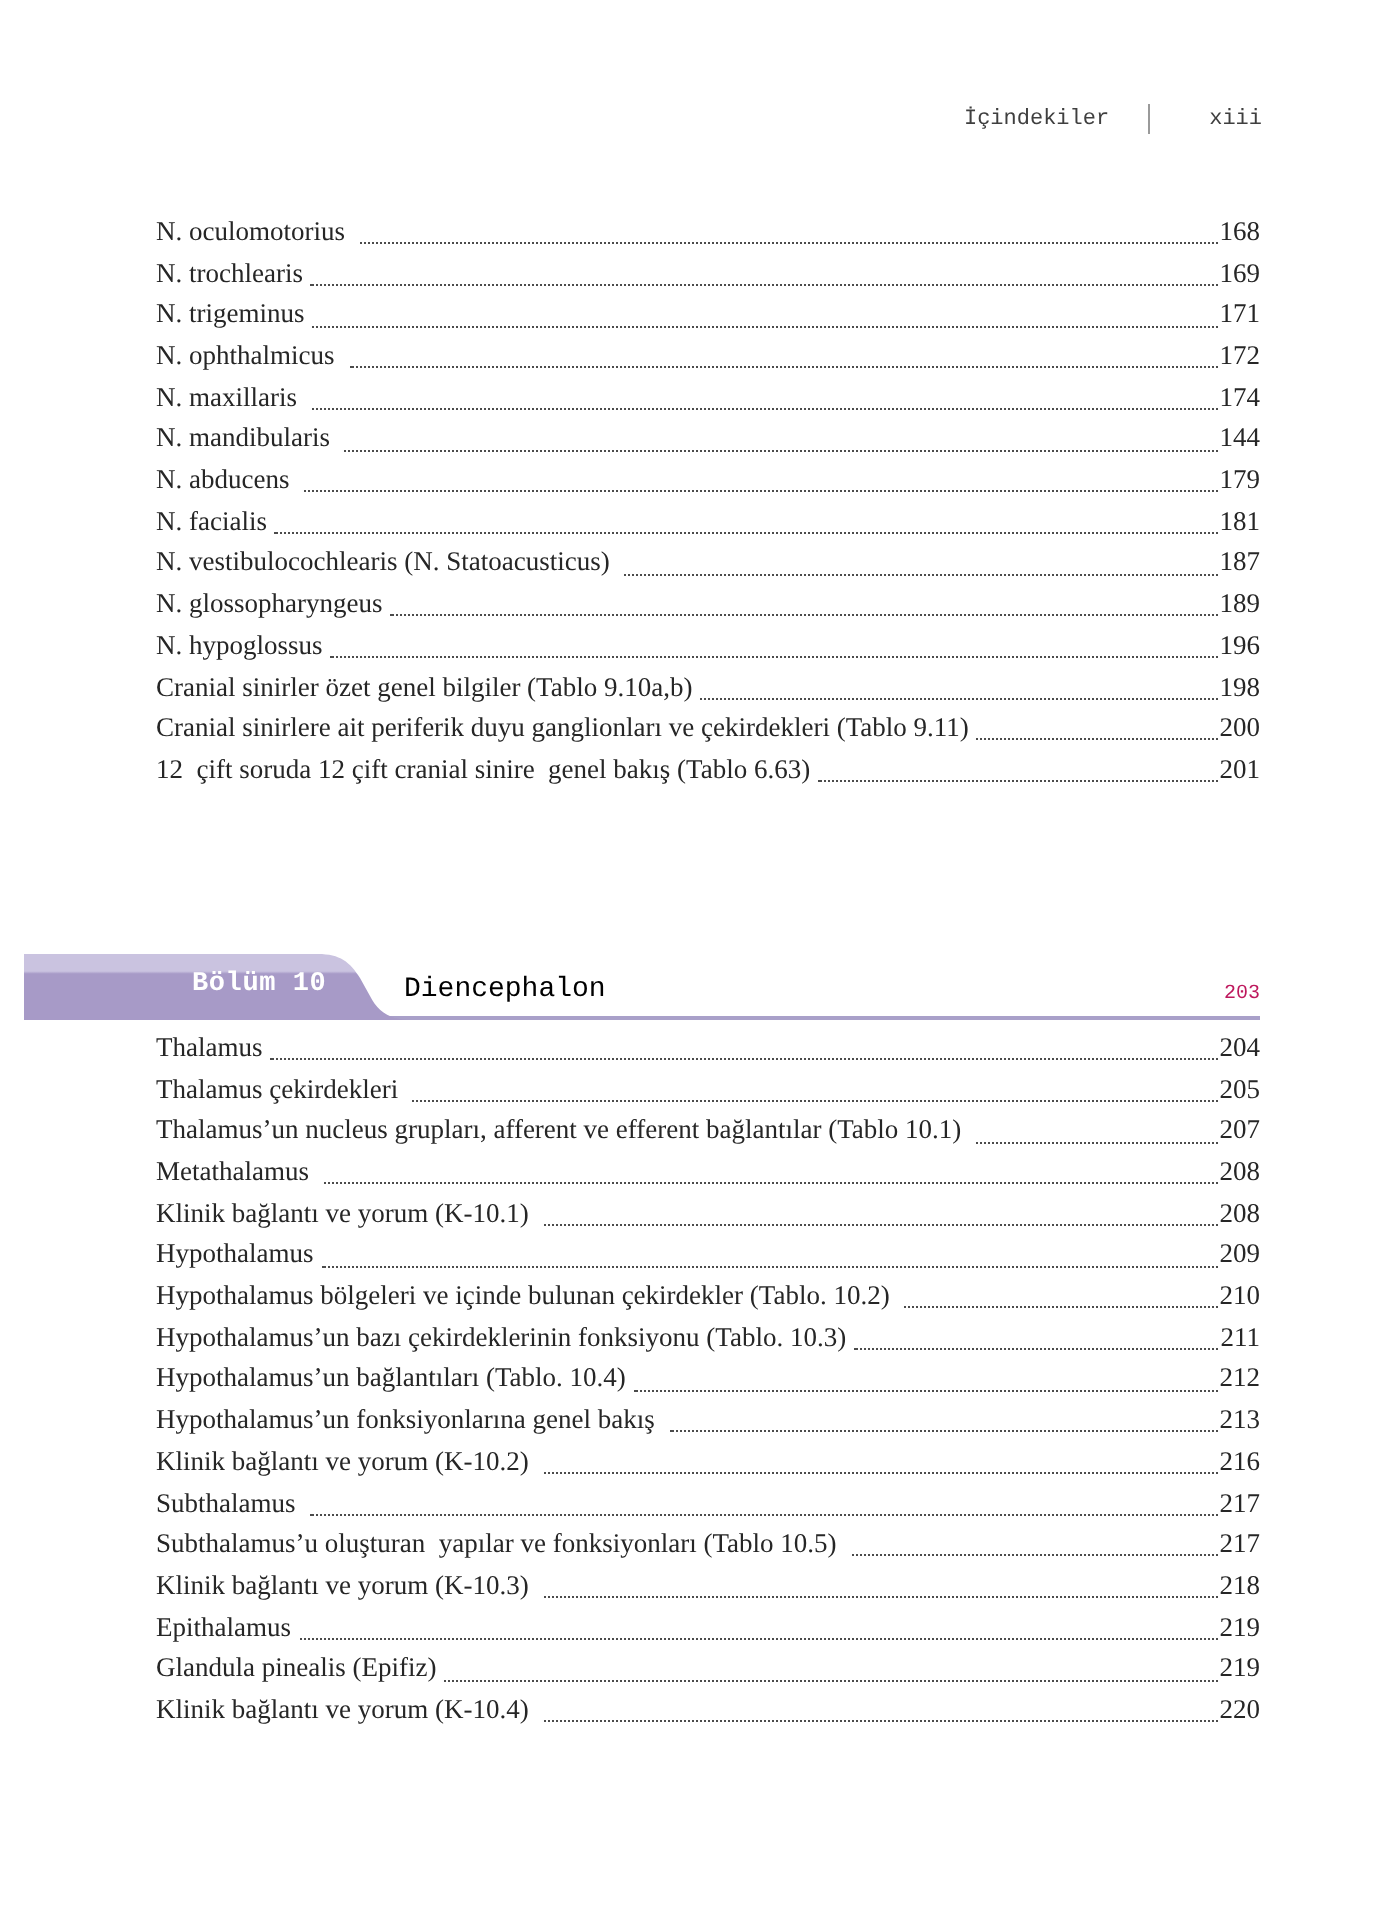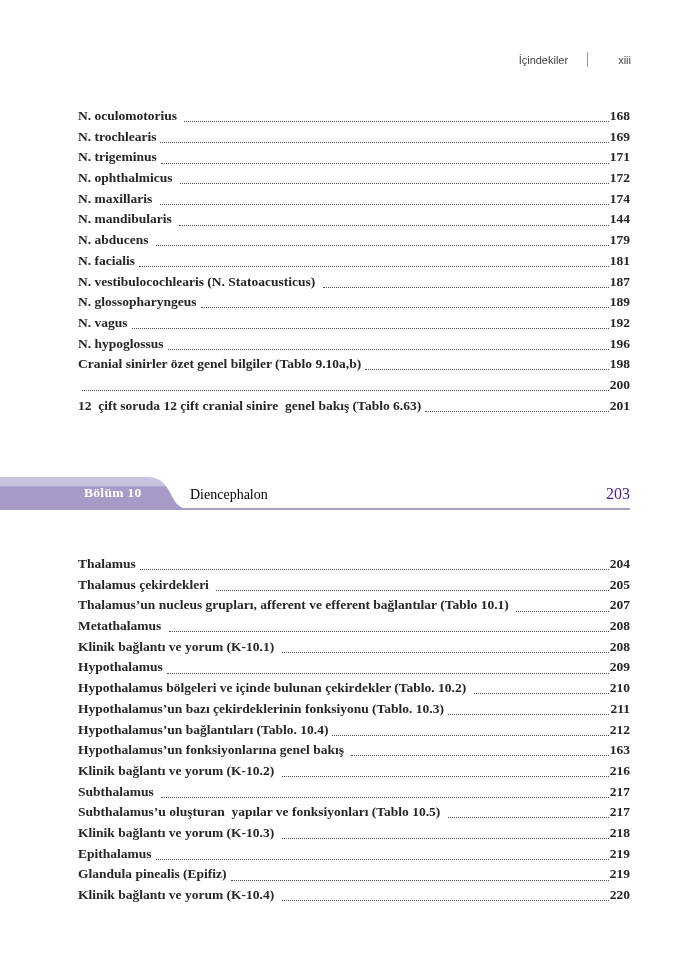--- a/index.html
+++ b/index.html
@@ -10,68 +10,68 @@
     background:var(--page-bg,#ffffff);
     overflow:hidden;
     font-family:"Liberation Serif","DejaVu Serif",serif;
     color:var(--text,#262626);
   }
 
   
   .page-header{
     position:absolute;top:52px;right:59px;
     display:flex;align-items:center;
-    font-family:Liberation Sans, sans-serif;
+    font-family:Liberation Mono, monospace;
     font-size:11px;color:var(--header-text,#3f3f3f);gap:10px;
   }
   .page-header .vdiv{
     width:1px;height:15px;background:#9a9a9a;
     margin:0 20px 0 9px;
   }
 
   
   .toc{
     position:absolute;left:78px;right:60px;
     font-size:13.5px;line-height:20.7px;
   }
   .toc-1{top:106px;}
-  .toc-2{top:514px;margin-top:40px;}
-  .row{display:flex;align-items:flex-start;height:20.7px;font-weight:bold;}
+  .toc-2{top:514px;}
+  .row{display:flex;align-items:flex-end;height:20.7px;}
   .lbl{white-space:pre;}
   .dots{
     flex:1;min-width:8px;height:0;
     align-self:flex-end;
     margin:0 1px 4.5px 4px;
     border-bottom:1.5px dotted #4b4b4b;
   }
   .pg{white-space:nowrap;}
 
   
   .chapter-bar{
-    position:absolute;left:0;right:60px;top:477px;height:33px;
-    font-family:Liberation Serif, serif;
+    position:absolute;left:12px;right:60px;top:477px;height:33px;
+    font-family:Liberation Mono, monospace;
     text-align:center;
   }
   .chapter-bar .rule{
     position:absolute;left:0;right:0;bottom:0;height:2px;
     background:var(--rule,#a9a0c9);
   }
   .chapter-bar svg.tab{position:absolute;left:0;top:0;}
   .badge{
     position:absolute;left:84px;top:8px;
     font-size:13.5px;font-weight:bold;color:#ffffff;
     letter-spacing:0.3px;
   }
   .ch-title{
     position:absolute;left:190px;bottom:7px;
     font-size:14px;color:#000000;
   }
   .ch-page{
     position:absolute;right:0;bottom:7px;
-    font-size:16px;color:#4c1d95;
+    font-size:10px;color:#be185d;
   }
 </style>
 </head>
 <body>
 
 <div class="page">
 
   <div class="page-header">
     <span>İçindekiler</span>
     <span class="vdiv"></span>
@@ -133,40 +133,36 @@
         <span class="dots"></span>
         <span class="pg">187</span>
       </div>
 
       <div class="row">
         <span class="lbl">N. glossopharyngeus</span>
         <span class="dots"></span>
         <span class="pg">189</span>
       </div>
 
-      <div class="row">
-        <span class="lbl">N. vagus</span>
-        <span class="dots"></span>
-        <span class="pg">192</span>
-      </div>
 
 
       <div class="row">
         <span class="lbl">N. hypoglossus</span>
         <span class="dots"></span>
         <span class="pg">196</span>
       </div>
 
       <div class="row">
         <span class="lbl">Cranial sinirler özet genel bilgiler (Tablo 9.10a,b)</span>
         <span class="dots"></span>
         <span class="pg">198</span>
       </div>
 
       <div class="row">
+        <span class="lbl">Cranial sinirlere ait periferik duyu ganglionları ve çekirdekleri (Tablo 9.11)</span>
         <span class="dots"></span>
         <span class="pg">200</span>
       </div>
 
       <div class="row">
         <span class="lbl">12  çift soruda 12 çift cranial sinire  genel bakış (Tablo 6.63)</span>
         <span class="dots"></span>
         <span class="pg">201</span>
       </div>
     </div>
@@ -241,21 +237,21 @@
 
       <div class="row">
         <span class="lbl">Hypothalamus’un bağlantıları (Tablo. 10.4)</span>
         <span class="dots"></span>
         <span class="pg">212</span>
       </div>
 
       <div class="row">
         <span class="lbl">Hypothalamus’un fonksiyonlarına genel bakış </span>
         <span class="dots"></span>
-        <span class="pg">163</span>
+        <span class="pg">213</span>
       </div>
 
 
       <div class="row">
         <span class="lbl">Klinik bağlantı ve yorum (K-10.2) </span>
         <span class="dots"></span>
         <span class="pg">216</span>
       </div>
 
       <div class="row">

